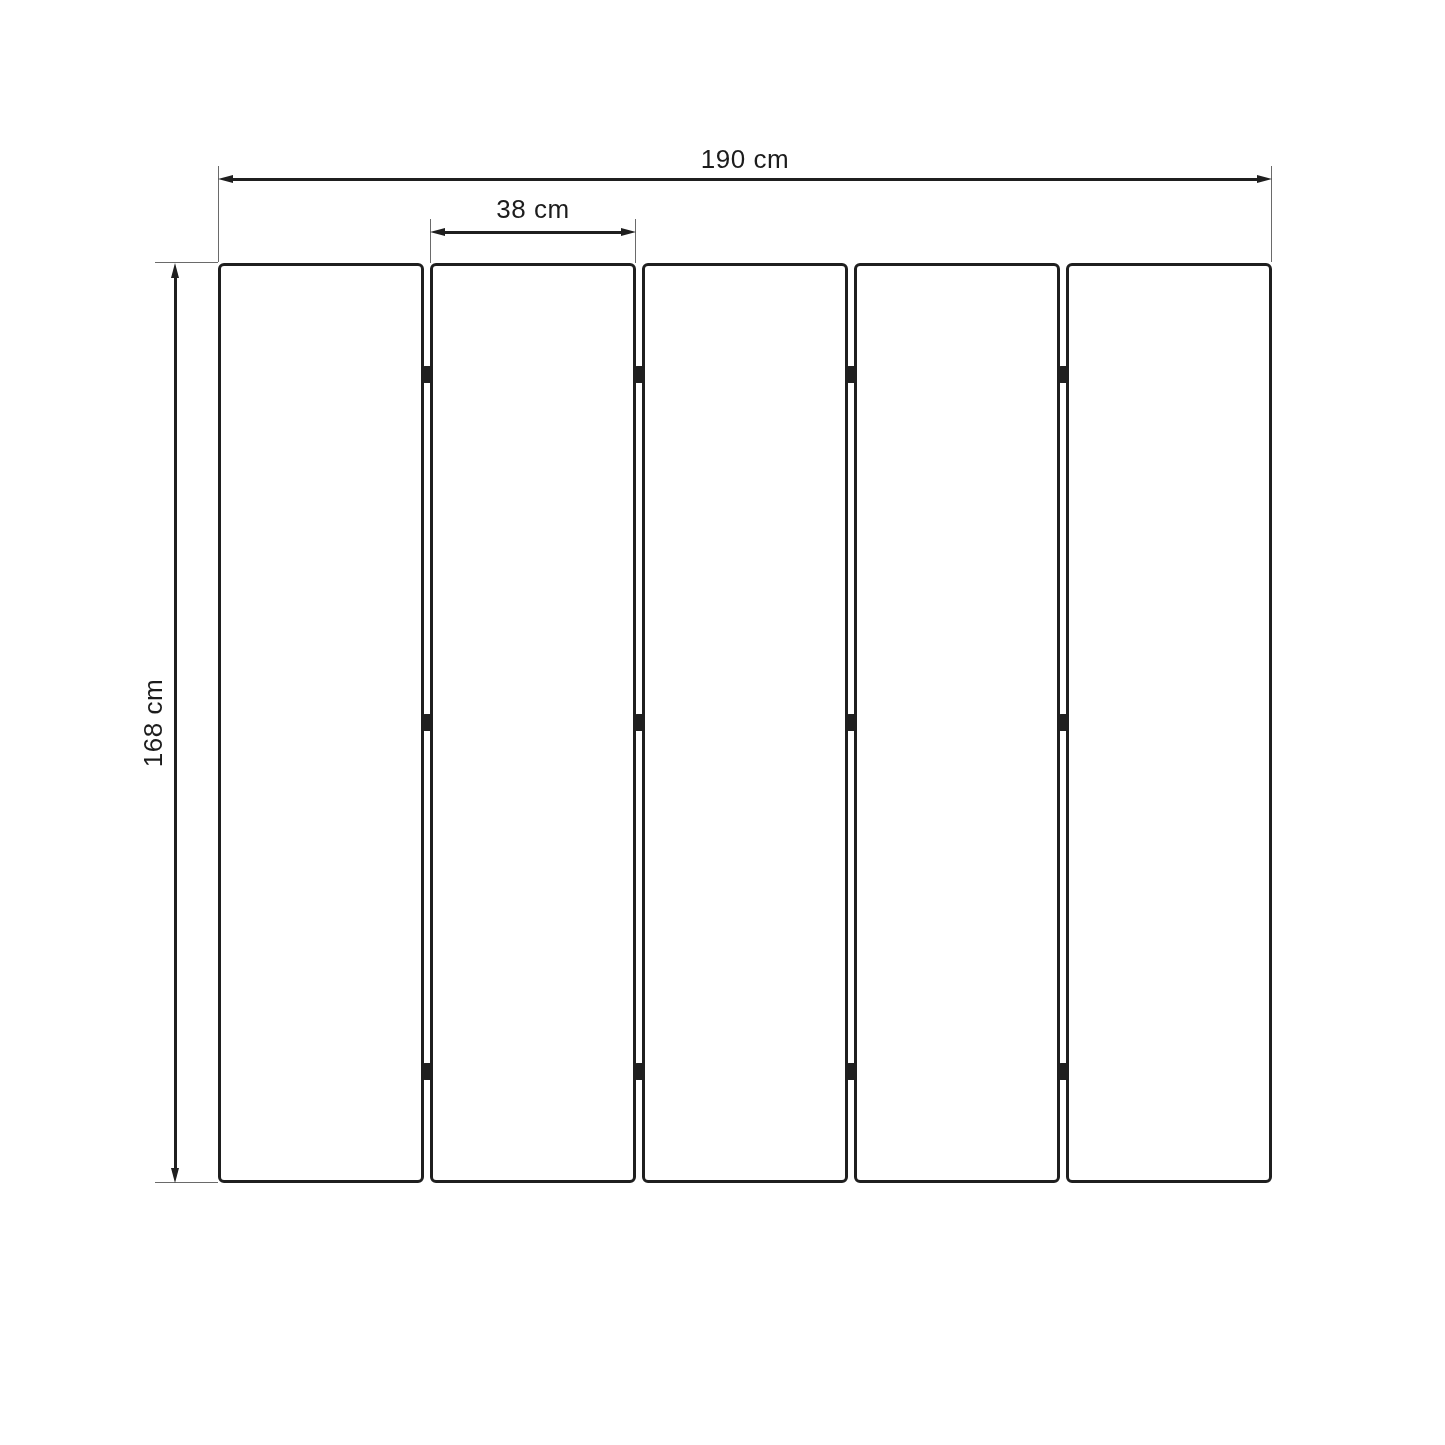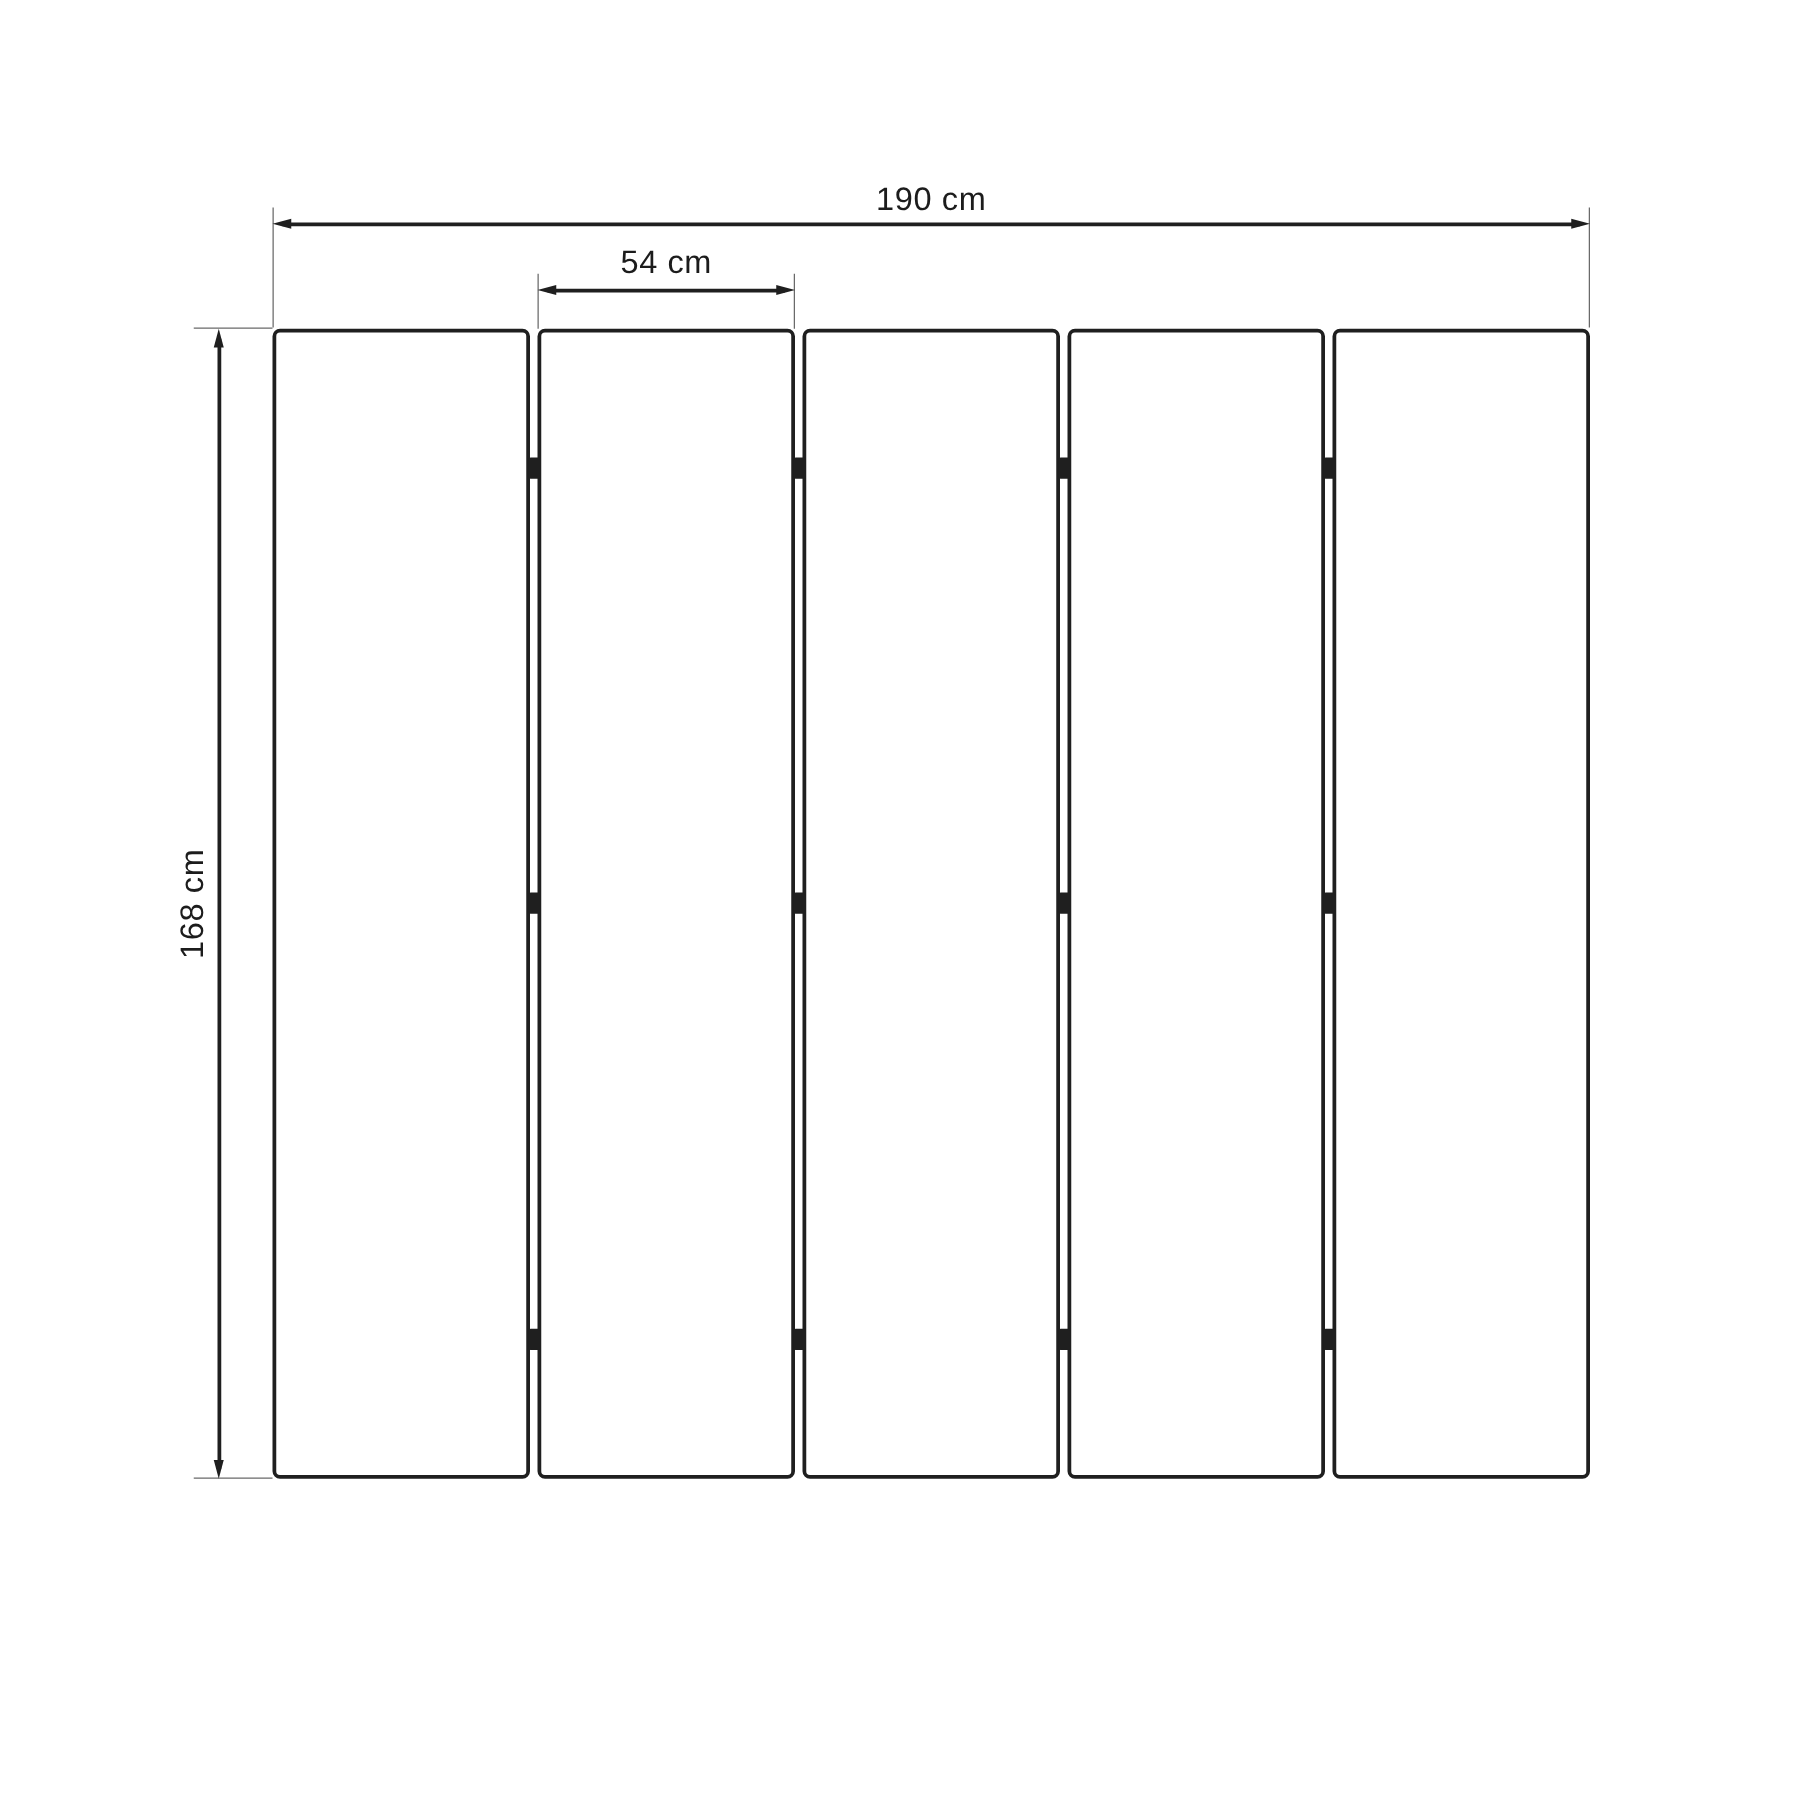--- a/index.html
+++ b/index.html
@@ -114,21 +114,21 @@
     <div class="arrow arrow-right" style="left:1257px;top:175px;"></div>
     <div class="dim-label label-total">190 cm</div>
   </div>
 
   <div>
     <div class="ext-v" style="left:430px;top:219px;height:44px;"></div>
     <div class="ext-v" style="left:635px;top:219px;height:44px;"></div>
     <div class="dim-line-h" style="left:438px;top:231px;width:190px;"></div>
     <div class="arrow arrow-left" style="left:430px;top:228px;"></div>
     <div class="arrow arrow-right" style="left:621px;top:228px;"></div>
-    <div class="dim-label label-panel">54 cm</div>
+    <div class="dim-label label-panel">38 cm</div>
   </div>
 
   <div>
     <div class="ext-h" style="left:155px;top:262px;width:63px;"></div>
     <div class="ext-h" style="left:155px;top:1182px;width:63px;"></div>
     <div class="dim-line-v" style="left:174px;top:271px;height:904px;"></div>
     <div class="arrow arrow-up" style="left:171px;top:263px;"></div>
     <div class="arrow arrow-down" style="left:171px;top:1168px;"></div>
     <div class="dim-label label-height">168 cm</div>
   </div>

